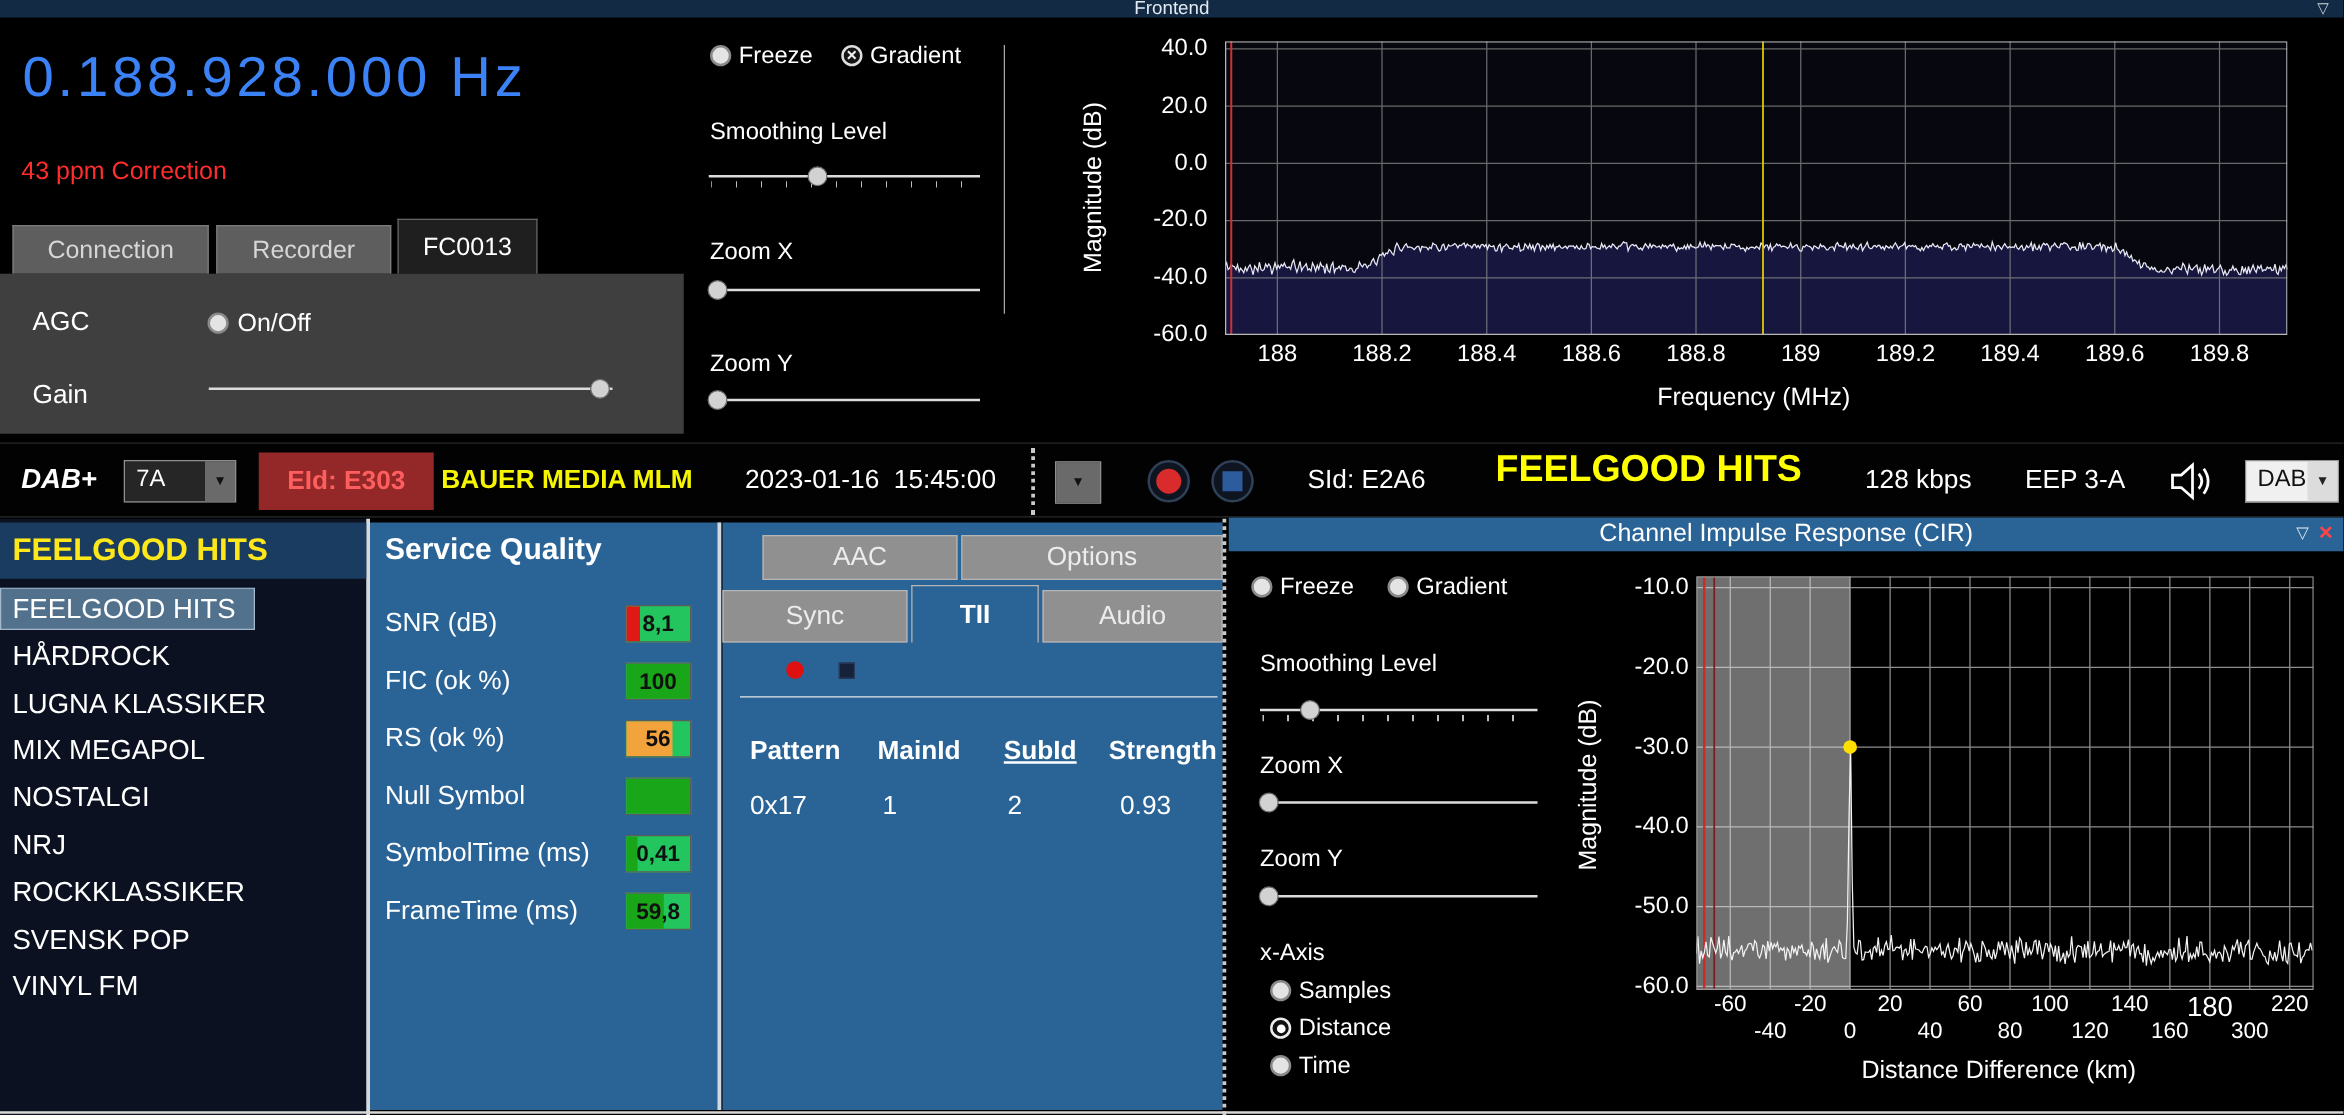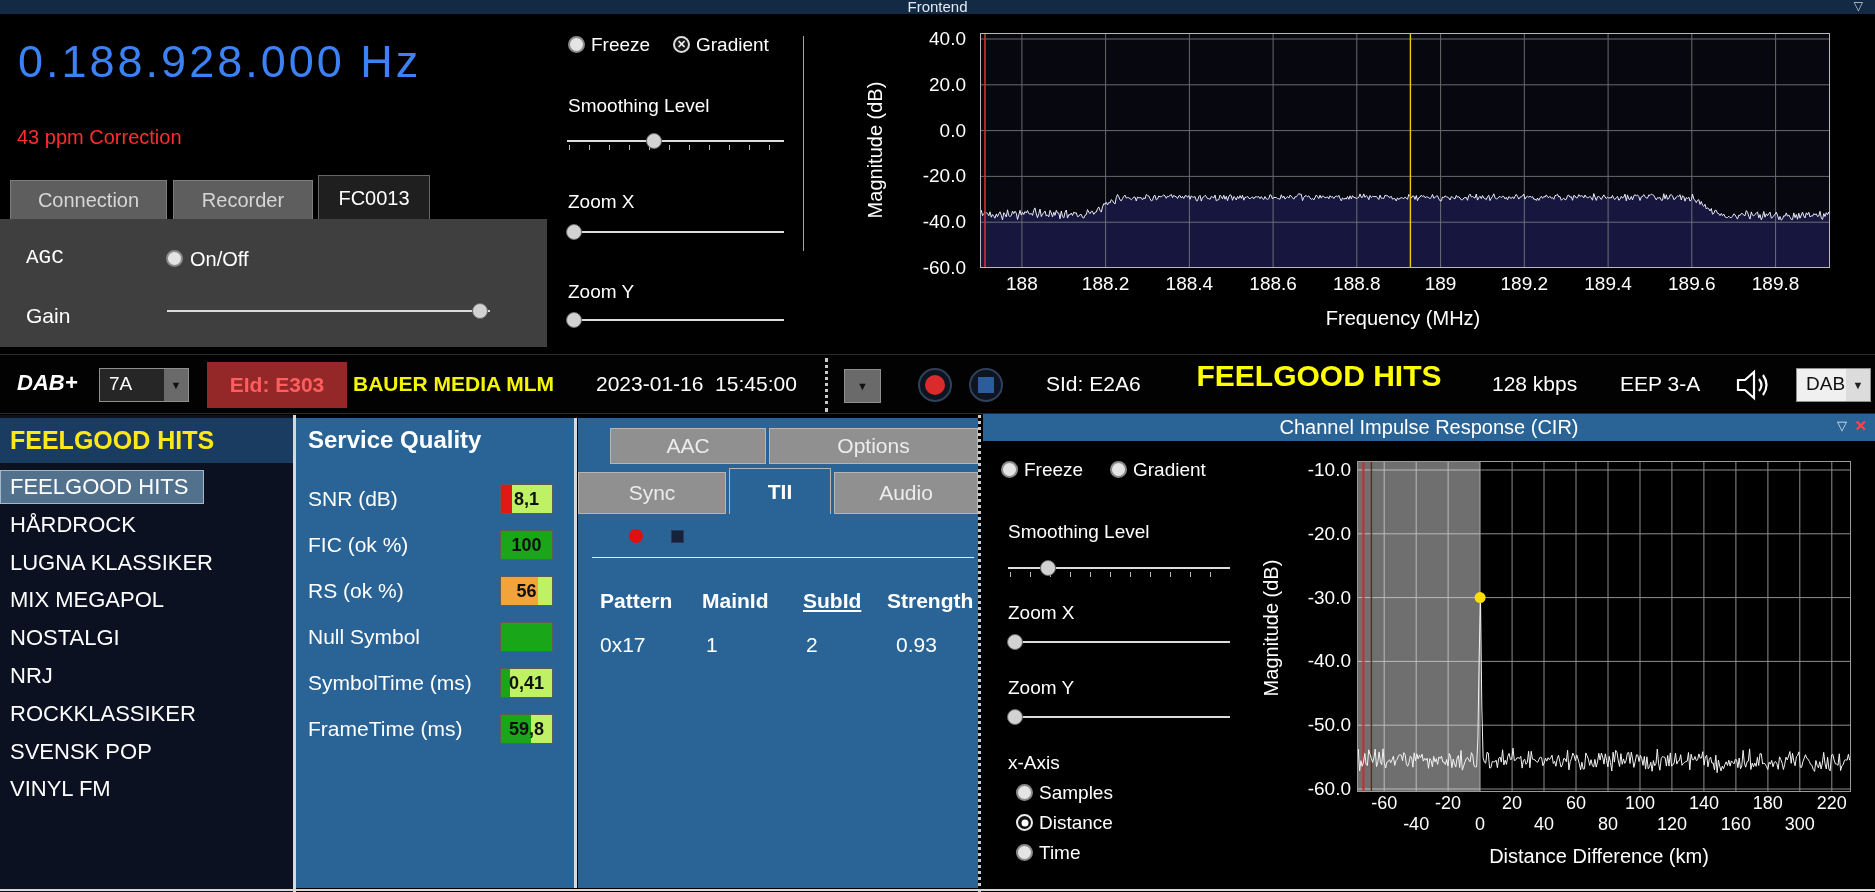--- a/index.html
+++ b/index.html
@@ -75,21 +75,21 @@
   #service-list { position:absolute; left:0; top:55px; right:0; bottom:0; }
   .svc-item { position:absolute; left:0; width:100%; padding-left:10px; height:34px; line-height:34px;
      font-size:22px; color:#fff; white-space:nowrap; cursor:default; }
   .svc-item.selected { width:204px; background:#52718d; box-shadow:inset 0 0 0 1px #a4b8ca; }
 
   #quality-panel { position:absolute; left:296px; top:418px; width:281px; height:470px; background:#2a6496;
      border-right:3px solid #d4d9de; }
   #quality-title { position:absolute; left:12px; top:8px; font-size:24px; font-weight:bold; color:#fff; }
   .q-row { position:absolute; left:0; right:0; height:30px; }
   .q-label { position:absolute; left:12px; top:0; font-size:21px; line-height:30px; color:#fff; white-space:nowrap; }
-  .q-bar { position:absolute; right:21px; top:0; width:53px; height:30px; background:#bef264; border:1px solid #5c5c5c; overflow:hidden; }
+  .q-bar { position:absolute; right:21px; top:0; width:53px; height:30px; background:#22c55e; border:1px solid #5c5c5c; overflow:hidden; }
   .q-fill { position:absolute; left:0; top:0; bottom:0; }
   .q-value { position:absolute; left:0; right:0; top:0; text-align:center; font-size:18px; font-weight:600;
      color:#101010; line-height:28px; }
 
   #tii-panel { position:absolute; left:578px; top:418px; width:400px; height:470px; background:#2a6496;padding-left:14px; }
   .ttab { position:absolute; text-align:center; font-size:21px; background:#909090; color:#ececec;
      border:1px solid #b5b5b5; cursor:default; }
   .ttab.row1 { top:10px; height:36px; line-height:34px; }
   .ttab.row2 { top:54px; height:42px; line-height:40px; }
   .ttab.active { top:50px; height:46px; line-height:46px; background:#2a6496; color:#fff; border-bottom:none; font-weight:bold; }
@@ -122,21 +122,21 @@
   </div>
 
   <div id="freq">0.188.928.000 Hz</div>
   <div id="ppm">43 ppm Correction</div>
 
   <div class="ftab" style="left:10px;width:157px;">Connection</div>
   <div class="ftab" style="left:173px;width:140px;">Recorder</div>
   <div class="ftab active" style="left:318px;width:112px;">FC0013</div>
 
   <div id="agc-panel">
-    <span class="lbl" style="left:26px;top:27px;font-size:21px;font-family:Liberation Mono, monospace;">AGC</span>
+    <span class="lbl" style="left:26px;top:27px;font-size:21px;">AGC</span>
     <span class="radio plain" style="left:166px;top:31px;"></span>
     <span class="lbl" style="left:190px;top:28px;font-size:20px;">On/Off</span>
     <span class="lbl" style="left:26px;top:85px;font-size:21px;">Gain</span>
     <div class="hslider" style="left:167px;top:82px;width:323px;">
       <div class="track"></div>
         <div class="thumb" style="left:97%;"></div>
     </div>
   </div>
 
   <span class="radio plain" style="left:568px;top:36px;"></span>
@@ -422,21 +422,21 @@
           <rect x="0.5" y="0.5" width="493" height="330" fill="none" stroke="#9a9a9a"></rect>
         </svg>
     </div>
     <div class="abs" id="cir-xlabels" style="left:0;top:0;">
         <span class="tick" style="left: 361.178px; top: 379px; font-size: 18px;">-60</span>
         <span class="tick" style="left: 425.126px; top: 379px; font-size: 18px;">-20</span>
         <span class="tick" style="left: 489.074px; top: 379px; font-size: 18px;">20</span>
         <span class="tick" style="left: 553.023px; top: 379px; font-size: 18px;">60</span>
         <span class="tick" style="left: 616.971px; top: 379px; font-size: 18px;">100</span>
         <span class="tick" style="left: 680.919px; top: 379px; font-size: 18px;">140</span>
-        <span class="tick" style="left: 744.867px; top: 379px; font-size: 18px;">180</span>
+        <span class="tick" style="left: 744.867px; top: 379px; font-size: 22px;">180</span>
         <span class="tick" style="left: 808.816px; top: 379px; font-size: 18px;">220</span>
         <span class="tick" style="left: 393.152px; top: 400px; font-size: 18px;">-40</span>
         <span class="tick" style="left: 457.1px; top: 400px; font-size: 18px;">0</span>
         <span class="tick" style="left: 521.049px; top: 400px; font-size: 18px;">40</span>
         <span class="tick" style="left: 584.997px; top: 400px; font-size: 18px;">80</span>
         <span class="tick" style="left: 648.945px; top: 400px; font-size: 18px;">120</span>
         <span class="tick" style="left: 712.893px; top: 400px; font-size: 18px;">160</span>
         <span class="tick" style="left: 776.841px; top: 400px; font-size: 18px;">300</span>
       </div>
     <div class="lbl" style="left:616px;top:430px;font-size:20px;transform:translateX(-50%);">Distance Difference (km)</div>

